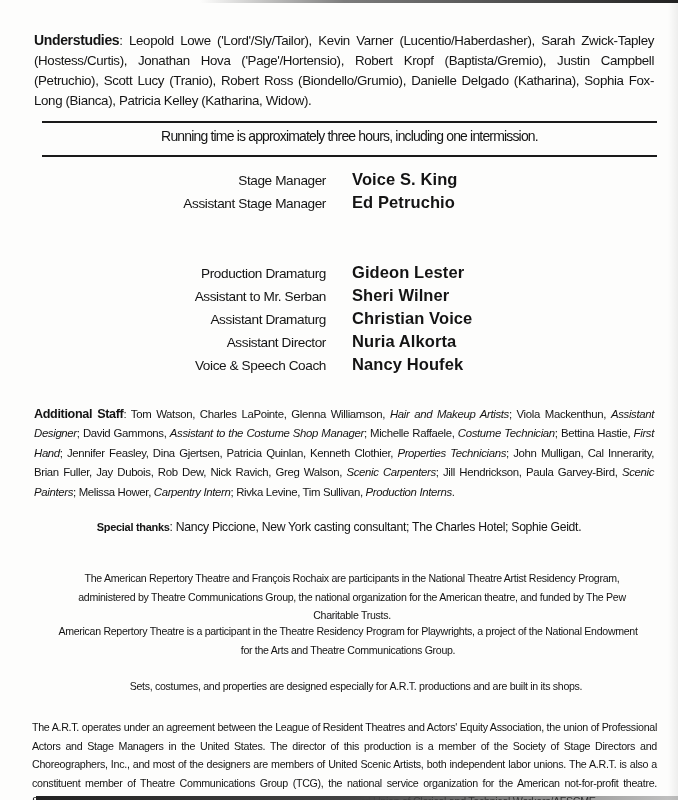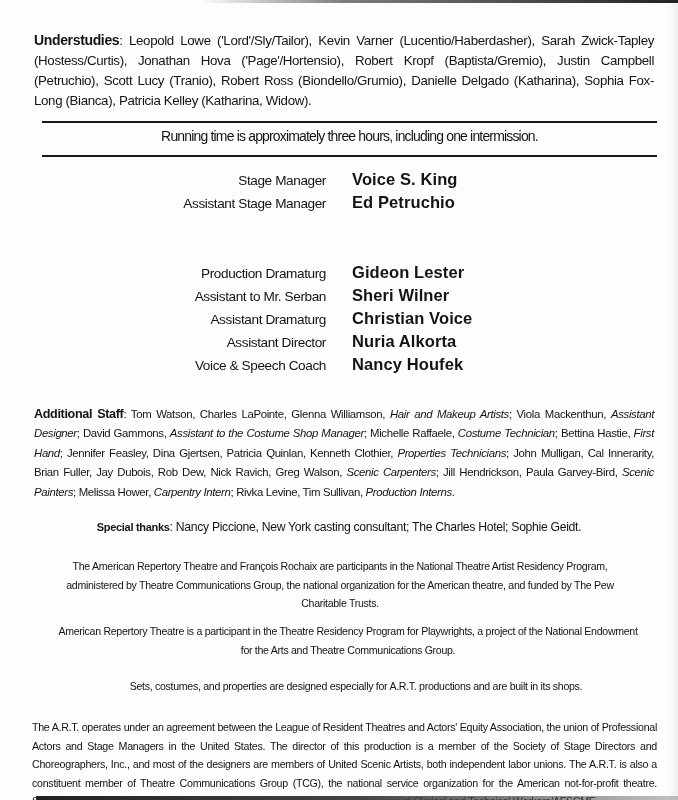--- a/index.html
+++ b/index.html
@@ -103,19 +103,19 @@
     <div class="credit-row">
       <span class="credit-role">Voice &amp; Speech Coach</span>
       <span class="credit-name">Nancy Houfek</span>
     </div>
   </div>
 
 <p class="staff" id="staff" style="margin:0"><b>Additional Staff</b><span>:  Tom Watson, Charles LaPointe, Glenna Williamson, </span><i>Hair and Makeup Artists</i><span>; Viola Mackenthun, </span><i>Assistant Designer</i><span>; David Gammons, </span><i>Assistant to the Costume Shop Manager</i><span>; Michelle Raffaele, </span><i>Costume Technician</i><span>; Bettina Hastie, </span><i>First Hand</i><span>; Jennifer Feasley, Dina Gjertsen, Patricia Quinlan, Kenneth Clothier, </span><i>Properties Technicians</i><span>; John Mulligan, Cal Innerarity, Brian Fuller, Jay Dubois, Rob Dew, Nick Ravich, Greg Walson, </span><i>Scenic Carpenters</i><span>; Jill Hendrickson, Paula Garvey-Bird, </span><i>Scenic Painters</i><span>; Melissa Hower, </span><i>Carpentry Intern</i><span>; Rivka Levine, Tim Sullivan, </span><i>Production Interns</i><span>.</span></p>
 
 <p class="thanks" style="margin:0"><b>Special thanks</b><span>:  Nancy Piccione, New York casting consultant; The Charles Hotel; Sophie Geidt.</span></p>
 
-<p class="centered" style="top:557px;margin:0;padding:0 24px;box-sizing:border-box">The American Repertory Theatre and François Rochaix are participants in the National Theatre Artist Residency Program, administered by Theatre Communications Group, the national organization for the American theatre, and funded by The Pew Charitable Trusts.</p>
+<p class="centered" style="top:557px;margin:12px;padding:0 24px;box-sizing:border-box">The American Repertory Theatre and François Rochaix are participants in the National Theatre Artist Residency Program, administered by Theatre Communications Group, the national organization for the American theatre, and funded by The Pew Charitable Trusts.</p>
 <p class="centered" style="top:614px;margin:8px;padding:0 30px;box-sizing:border-box">American Repertory Theatre is a participant in the Theatre Residency Program for Playwrights, a project of the National Endowment for the Arts and Theatre Communications Group.</p>
 <p class="centered" style="top:661px;margin:16px">Sets, costumes, and properties are designed especially for A.R.T. productions and are built in its shops.</p>
 
 <p class="agreement" style="margin:0">The A.R.T. operates under an agreement between the League of Resident Theatres and Actors' Equity Association, the union of Professional Actors and Stage Managers in the United States.   The director of this production is a member of the Society of Stage Directors and Choreographers, Inc., and most of the designers are members of United Scenic Artists, both independent labor unions.  The A.R.T. is also a constituent member of Theatre Communications Group (TCG), the national service organization for the American not-for-profit theatre.  Supporting administrative and technical staff are represented by the Harvard Union of Clerical and Technical Workers/AFSCME.</p>
 
 <div class="bottom-rule"></div>
 
 </body></html>

